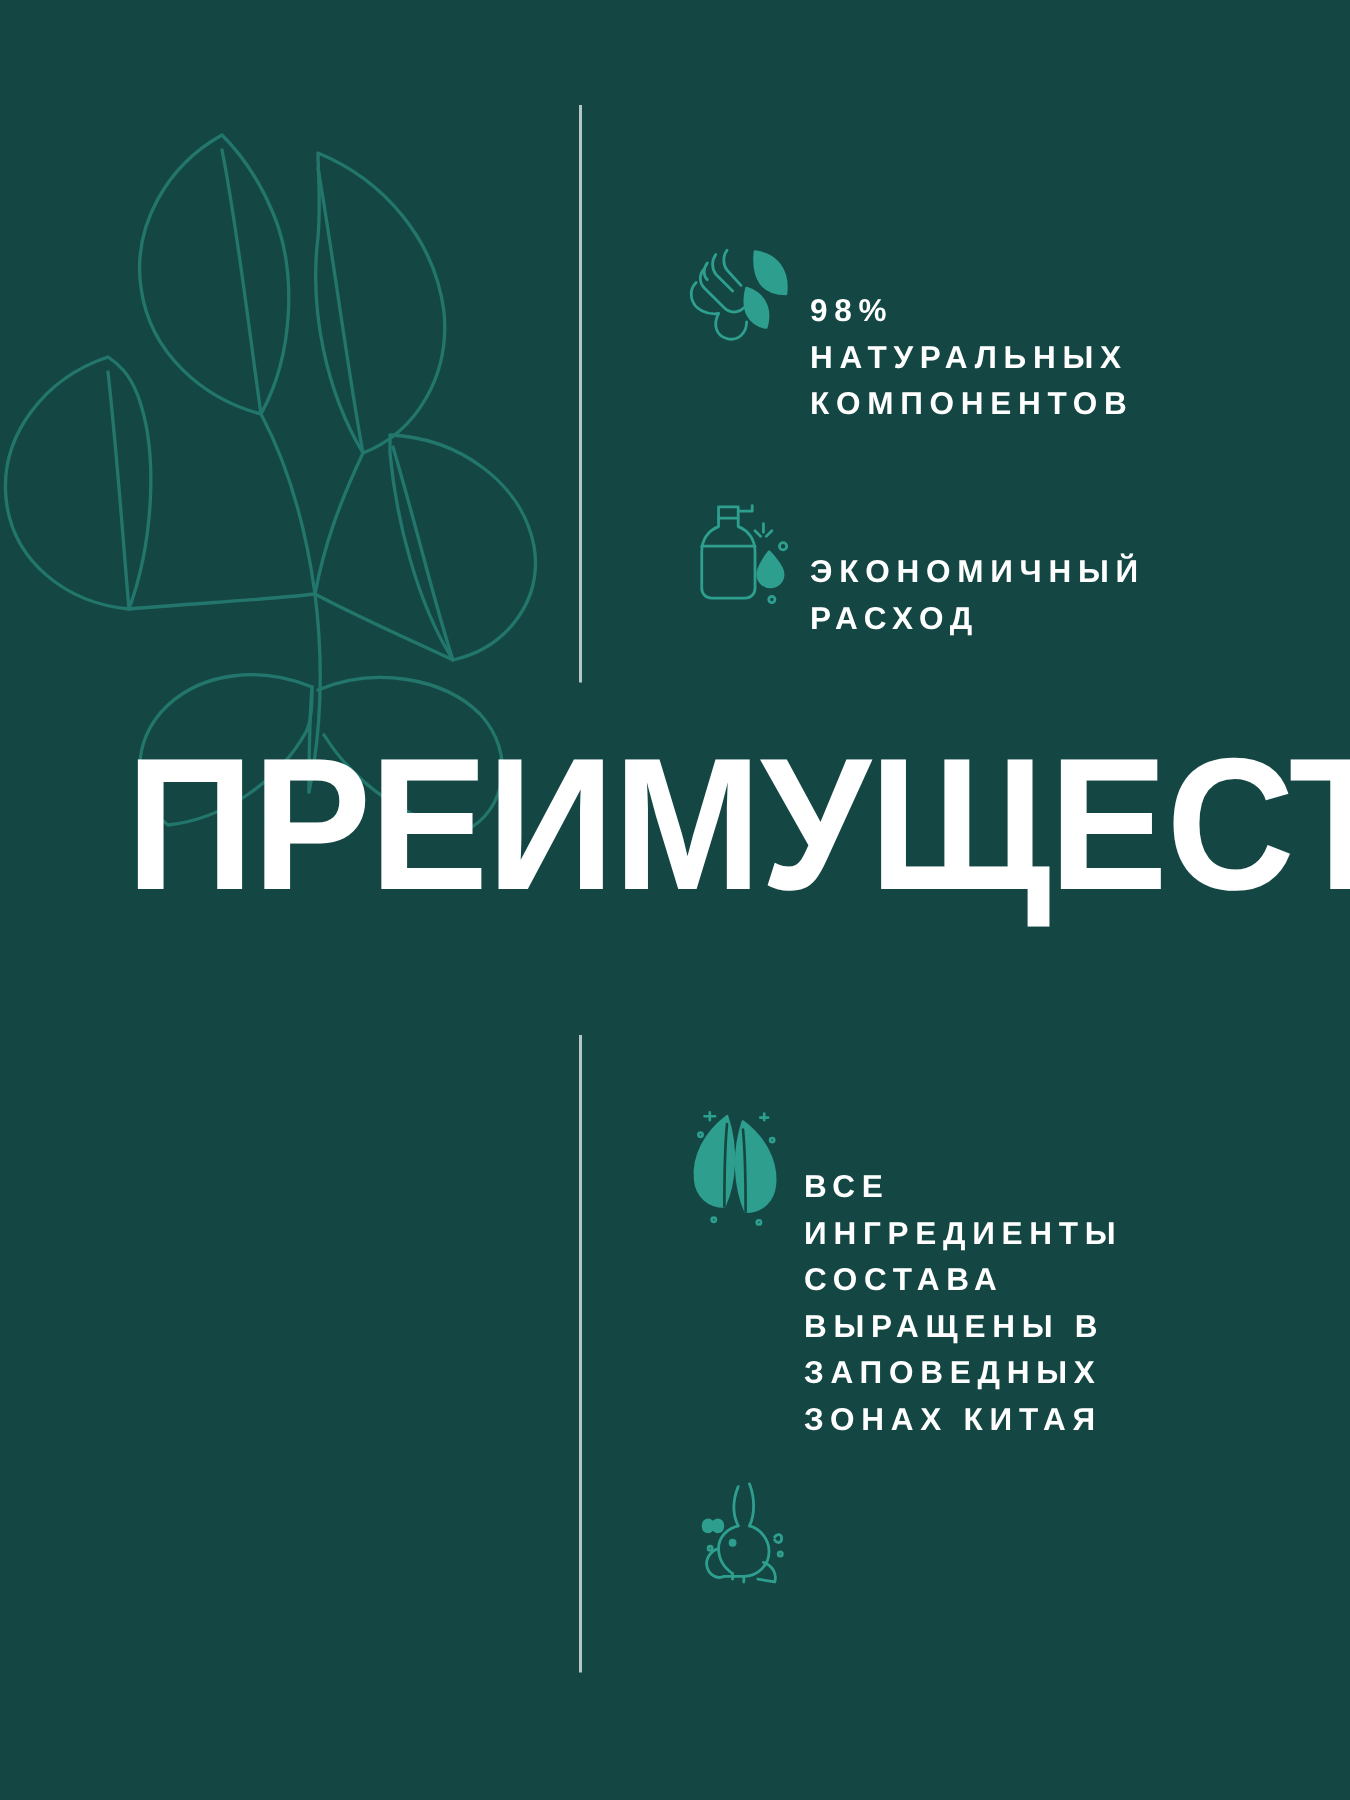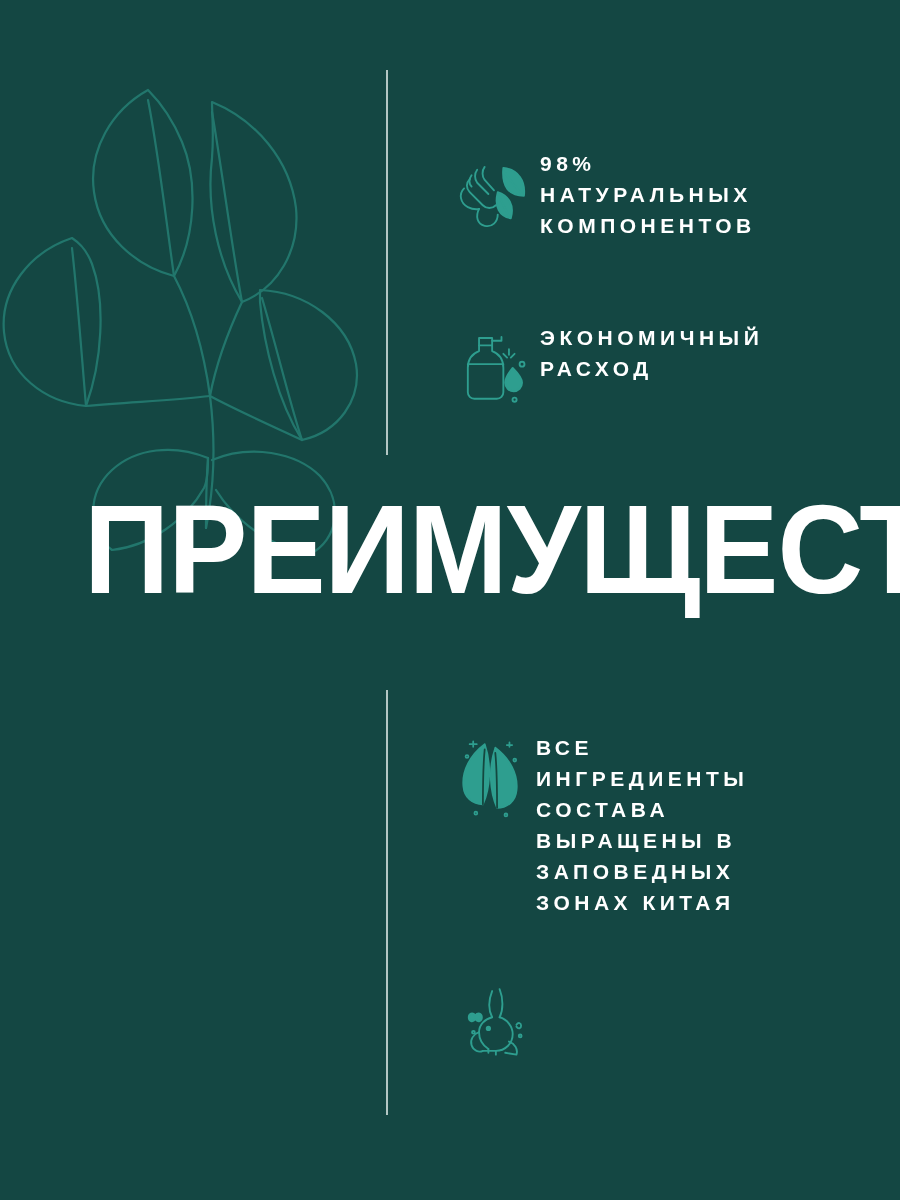--- a/index.html
+++ b/index.html
@@ -82,20 +82,21 @@
     justify-content: center;
   }
   .feature .label {
     color: #ffffff;
     font-size: 21px;
     font-weight: bold;
     letter-spacing: 4.5px;
     line-height: 1.48;
     white-space: pre-line;
     padding-top: 2px;
+    margin-top: 44px;
   }
 
   .f1 { left: 448px; top: 148px; }
   .f1 .label { padding-top: 0; }
   .f2 { left: 448px; top: 320px; }
   .f3 { left: 444px; top: 730px; }
   .f4 { left: 448px; top: 975px; }
 
   .f2 .label, .f4 .label { }
 

